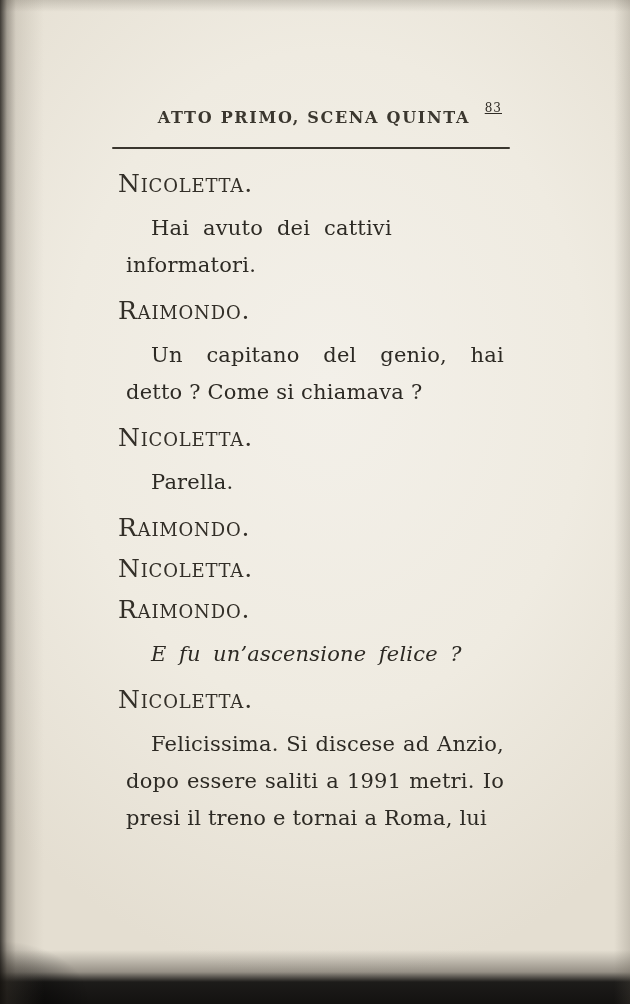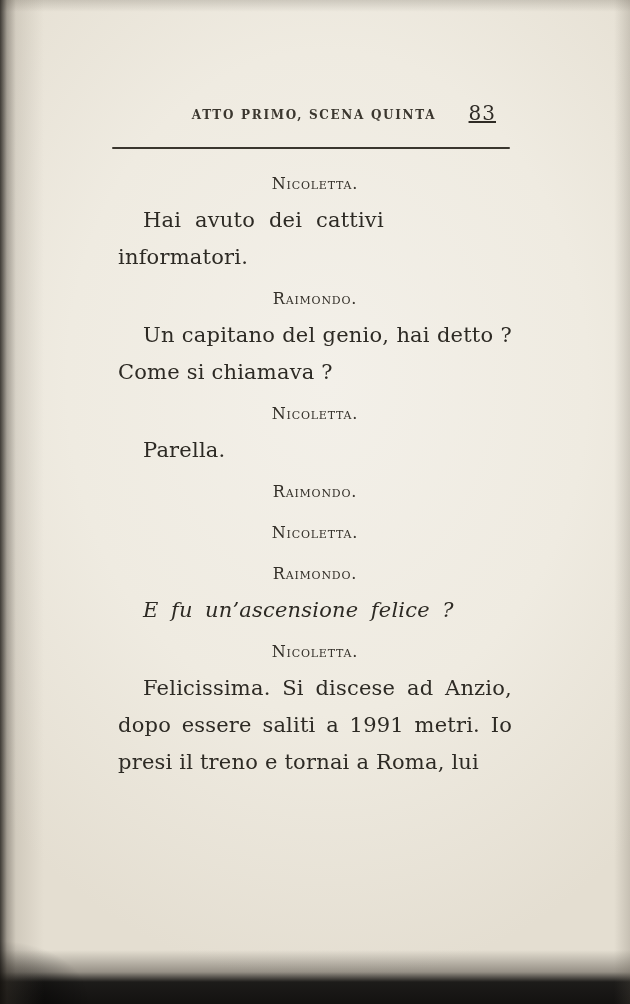--- a/index.html
+++ b/index.html
@@ -37,31 +37,31 @@
     width: 392px;
     height: 26px;
   }
 
   .running-title {
     position: absolute;
     left: 0;
     right: 0;
     top: 7px;
     text-align: center;
-    font-size: 12px;
+    font-size: 16px;
     font-weight: bold;
     letter-spacing: 1.7px;
     color: #3b372f;
   }
 
   .page-number {
     position: absolute;
-    right: 14px;
+    right: 8px;
     top: 0;
-    font-size: 20px;
+    font-size: 12px;
     letter-spacing: 1px;
     color: #2f2b25;
     text-decoration: underline;
   }
 
   .header-rule {
     position: absolute;
     top: 147px;
     left: 112px;
     width: 398px;
@@ -74,30 +74,29 @@
     position: absolute;
     top: 161px;
     left: 118px;
     width: 394px;
     font-size: 21px;
     line-height: 37px;
   }
 
   .speaker {
     margin: 4px 0 0 0;
-    text-align: center;
     font-variant: small-caps;
-    font-size: 16px;
+    font-size: 25px;
     letter-spacing: 0.8px;
     line-height: 37px;
     color: #332f28;
   }
 
   .line {
-    margin: 0;
+    margin: 8px;
     text-indent: 25px;
     letter-spacing: 0.2px;
   }
 
   .justify { text-align: justify; }
   .wide    { word-spacing: 7px; }
   .mid     { word-spacing: 5.5px; font-style: italic; }
 </style>
 </head>
 <body>

